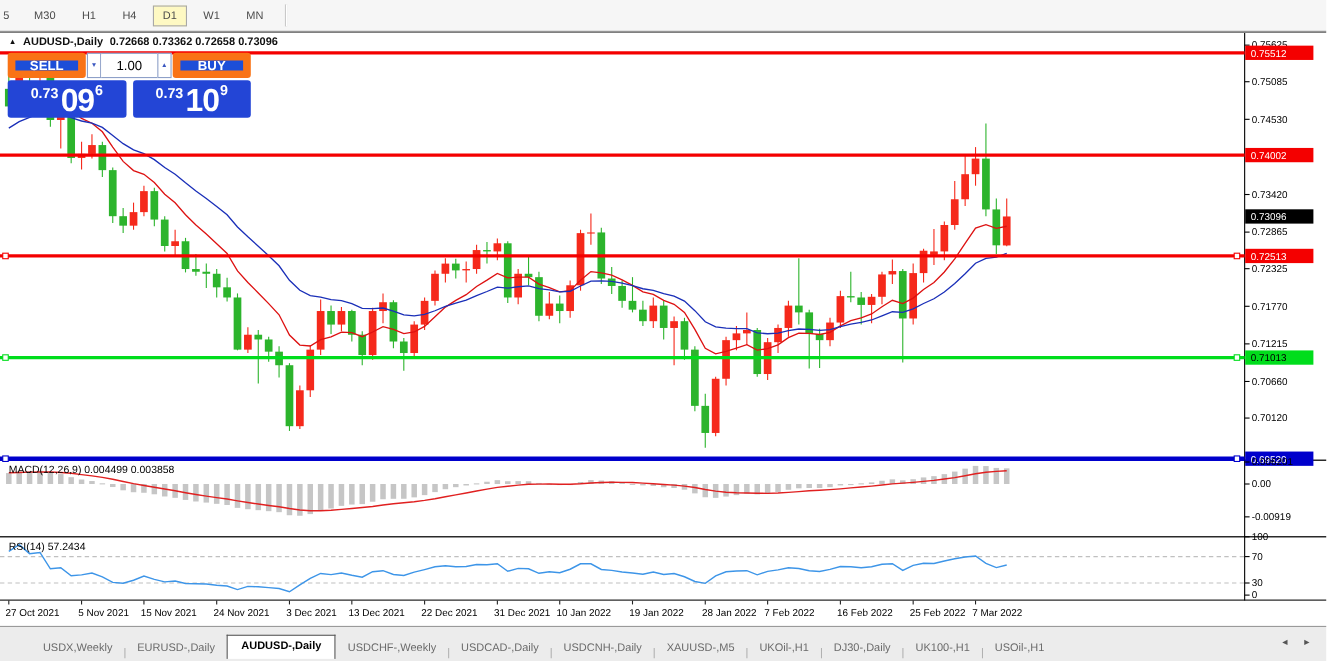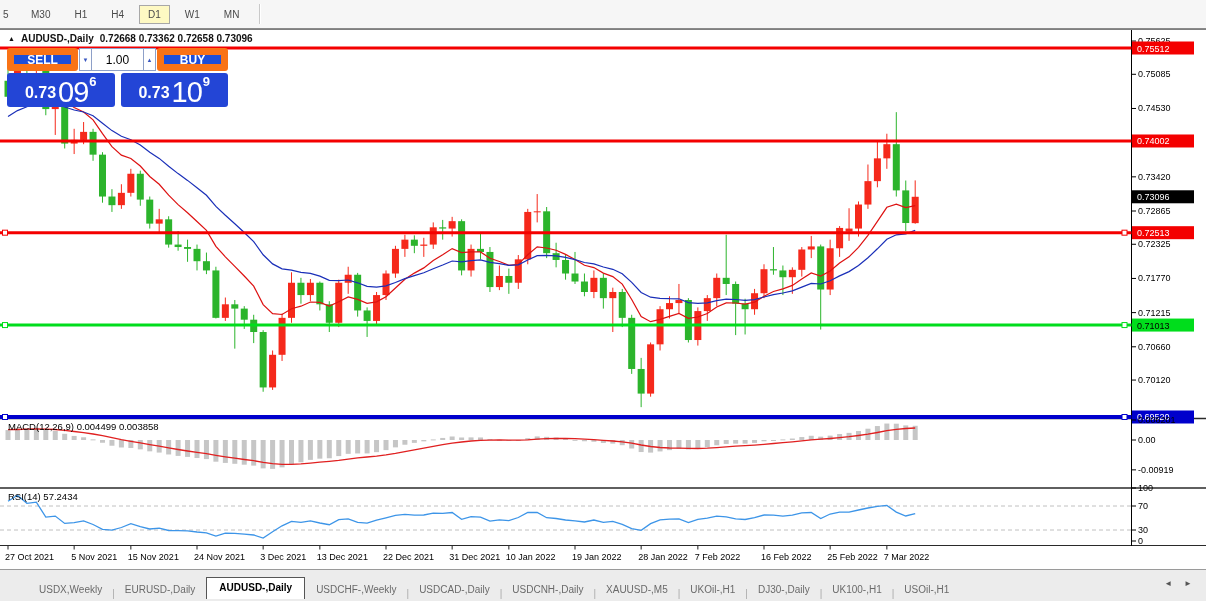--- a/index.html
+++ b/index.html
@@ -27,22 +27,22 @@
   #tp-spin{flex:1;display:flex;margin:0 1px;}
   .spin-btn{width:17px;background:#fff;border:1px solid #8ea0c8;display:flex;align-items:center;justify-content:center;
     font-size:6px;color:#3a57c0;cursor:pointer;}
   #tp-vol{width:100%;min-width:0;border:1px solid #8ea0c8;border-left:none;border-right:none;
     font-size:12px;color:#000;text-align:center;font-family:"Liberation Sans",sans-serif;padding:0;}
   #tp-row2{display:flex;margin-top:2px;height:34px;}
   .price-box{flex:1;background:#2345d6;border-radius:3px;color:#fff;display:flex;align-items:flex-end;
     justify-content:center;padding-bottom:2px;}
   .price-box.left{margin-right:3px;}
   .price-box.right{margin-left:3px;}
-  .pp{font-size:16px;font-weight:bold;margin:0 2px 3px 0;}
-  .pb{font-size:29px;font-weight:normal;line-height:26px;letter-spacing:-1px;}
+  .pp{font-size:13px;font-weight:bold;margin:0 2px 13px 0;}
+  .pb{font-size:29px;font-weight:bold;line-height:26px;letter-spacing:-1px;}
   .ps{font-size:13px;font-weight:bold;align-self:flex-start;margin-top:1px;margin-left:1px;}
 
   
   #tab-bar{position:absolute;left:0;top:569px;width:1206px;height:32px;background:#ececec;
     border-top:1px solid #9a9a9a;z-index:40;}
   #tab-items{position:absolute;left:30px;top:7px;display:flex;align-items:flex-end;white-space:nowrap;}
   .tab{font-size:10px;color:#6a6a6a;padding:4px 9px 4px 9px;cursor:pointer;}
   .tab.active{background:#fff;color:#000;font-weight:bold;border:1px solid #555;border-bottom:none;
     padding:4px 12px 6px 12px;margin:0 2px;}
   .tab-sep{color:#aaa;font-size:10px;padding:0 1px;}

